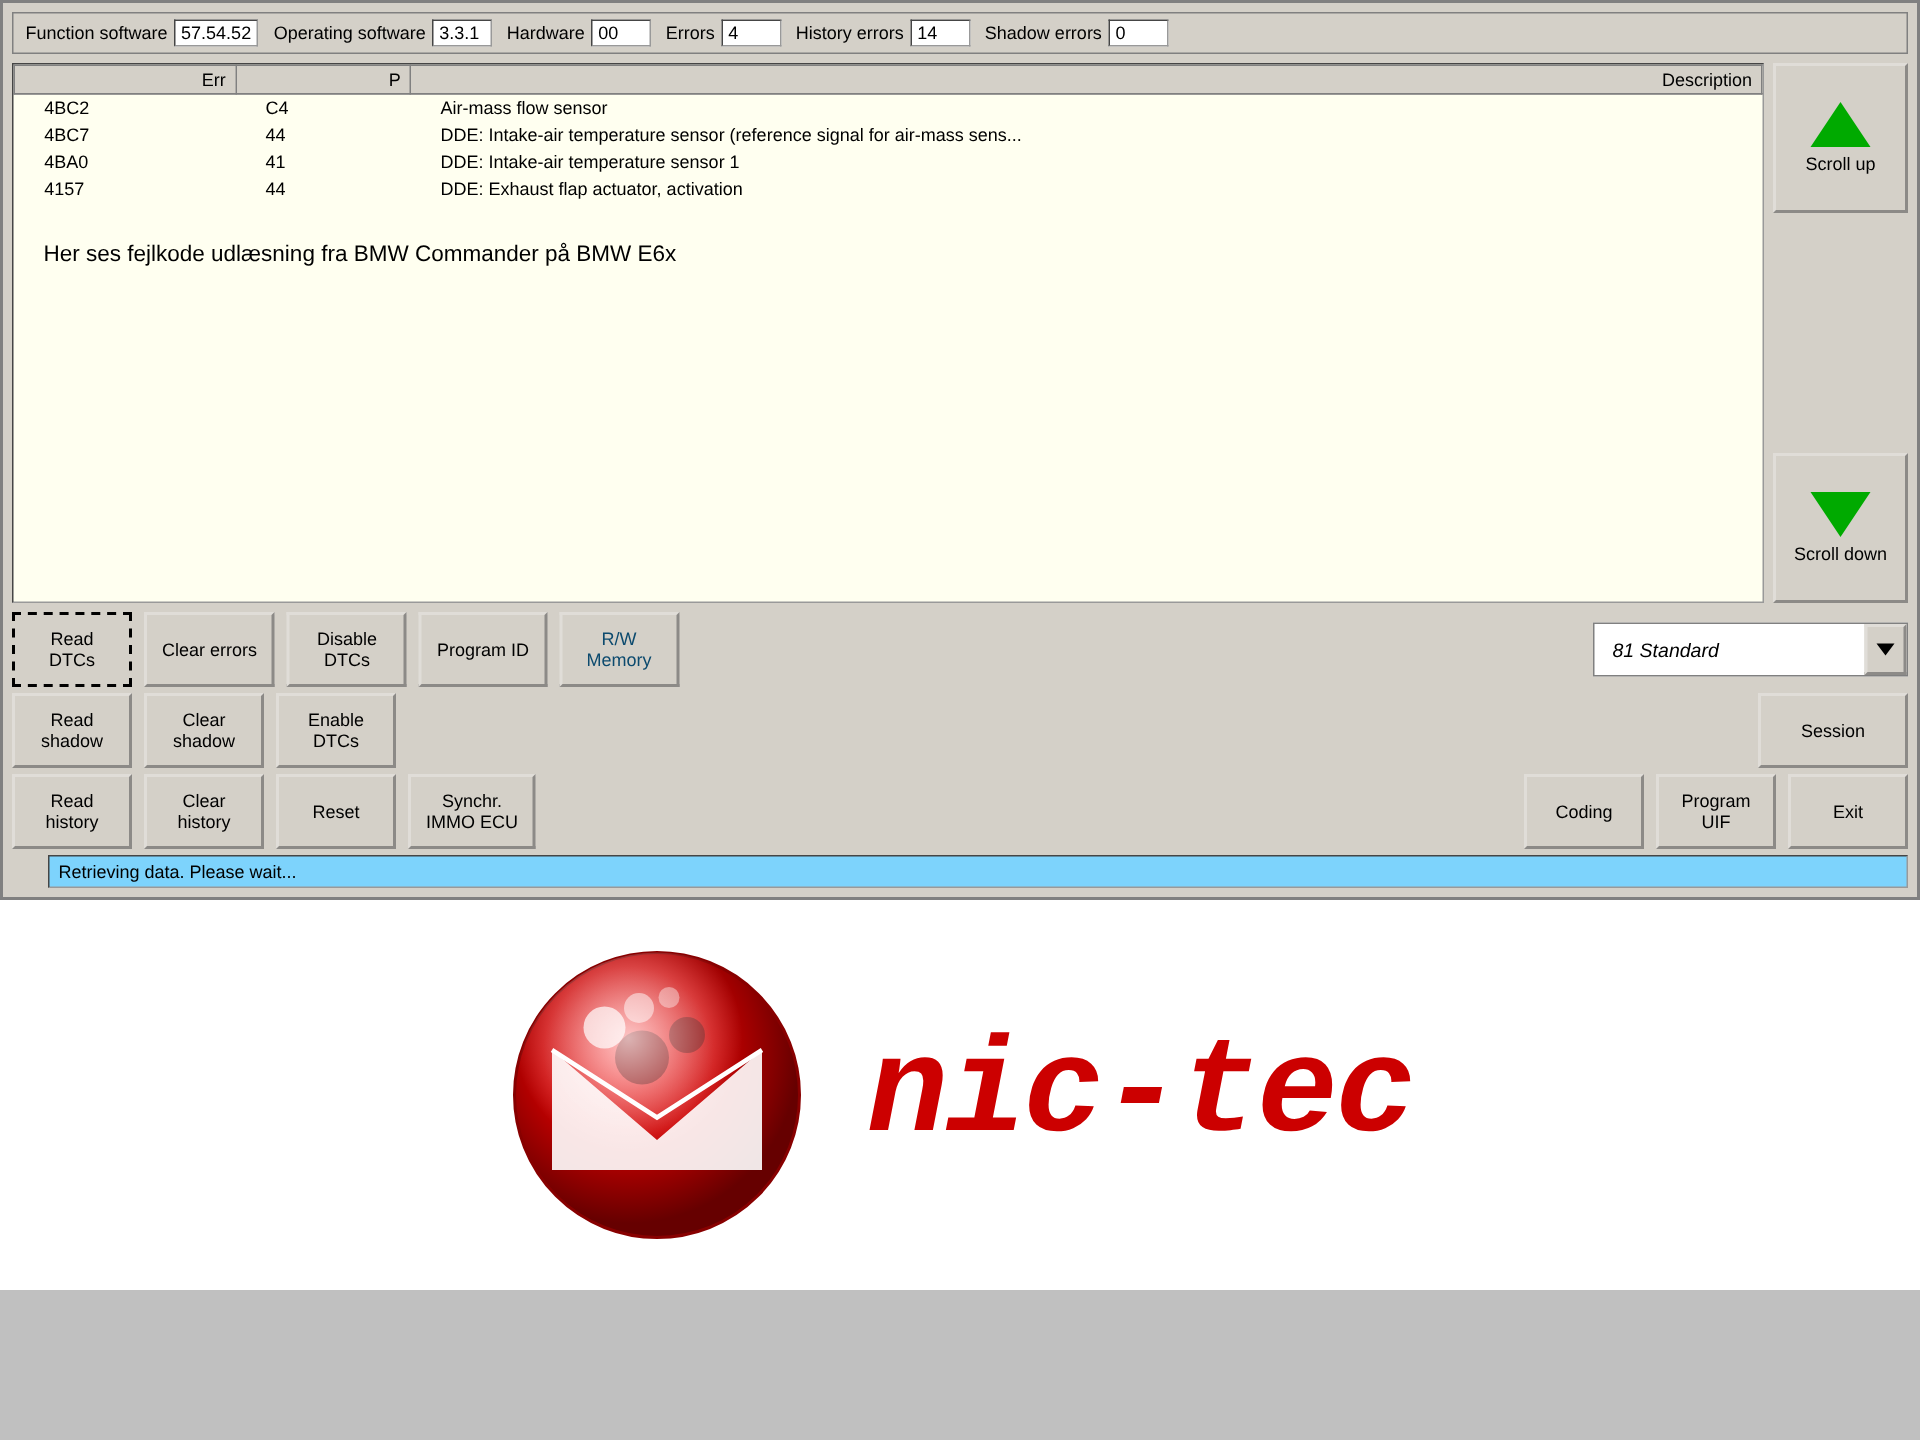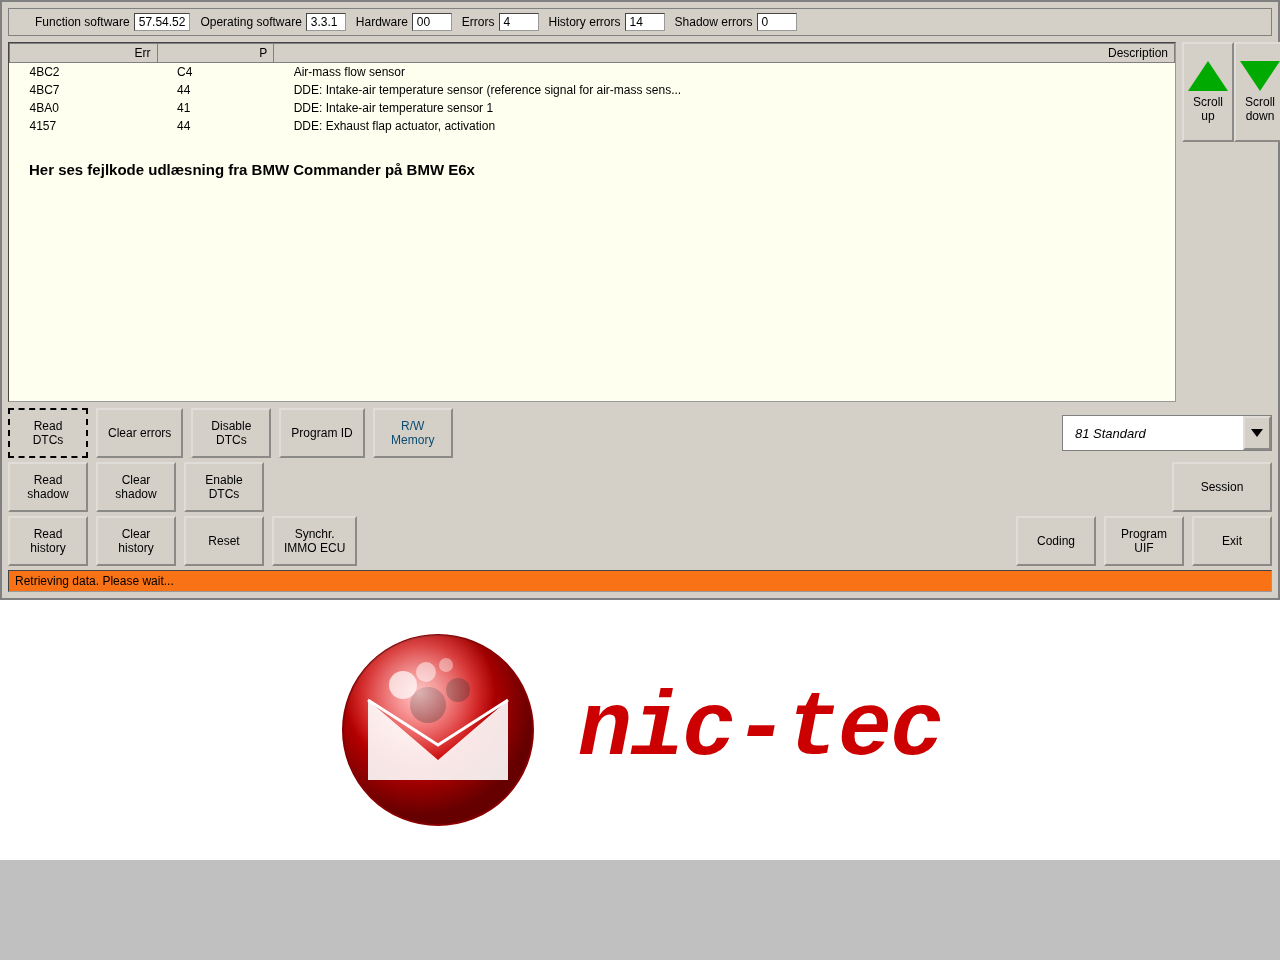--- a/index.html
+++ b/index.html
@@ -18,21 +18,21 @@
       padding: 6px;
       margin: 0;
     }
 
     .info-bar {
       display: flex;
       align-items: center;
       gap: 10px;
       background: #d4d0c8;
       border: 1px solid #808080;
-      padding: 4px 26px;
+      padding: 4px 8px;
       margin-bottom: 6px;
       font-size: 12px;
     }
 
     .info-field {
       display: flex;
       align-items: center;
       gap: 4px;
     }
 
@@ -77,29 +77,29 @@
 
     .error-table td {
       padding: 2px 20px;
       border-bottom: none;
       vertical-align: top;
     }
 
     .annotation-text {
       padding: 16px 20px;
       font-size: 15px;
-      font-weight: bold;
+      font-weight: normal;
       color: #000;
       margin-top: 10px;
     }
 
     
     .scroll-buttons {
       display: flex;
-      flex-direction: row;
+      flex-direction: column;
       justify-content: space-between;
       width: 90px;
     }
 
     .scroll-btn {
       background: #d4d0c8;
       border: 2px outset #e0ddd8;
       padding: 8px 4px;
       cursor: pointer;
       text-align: center;
@@ -182,24 +182,25 @@
     .dropdown-arrow-icon {
       width: 0;
       height: 0;
       border-left: 6px solid transparent;
       border-right: 6px solid transparent;
       border-top: 8px solid #000;
     }
 
     .status-bar {
       border: 1px inset #999;
-      background: #f97316;
+      background: #7dd3fc;
       padding: 3px 6px;
       font-size: 12px;
       margin-top: 4px;
+      margin-left: 24px;
     }
 
     
     .bottom-section {
       background: white;
       display: flex;
       align-items: center;
       justify-content: center;
       gap: 40px;
       padding: 30px 40px;

